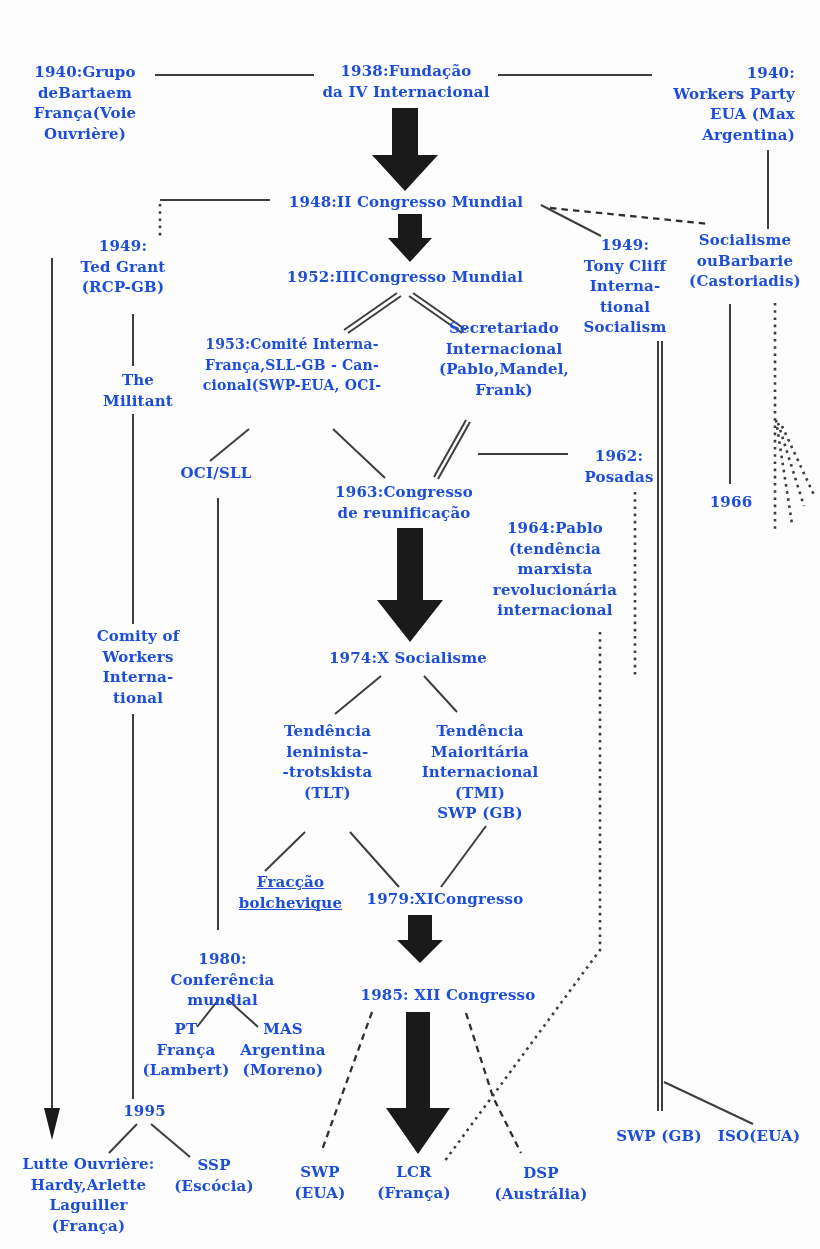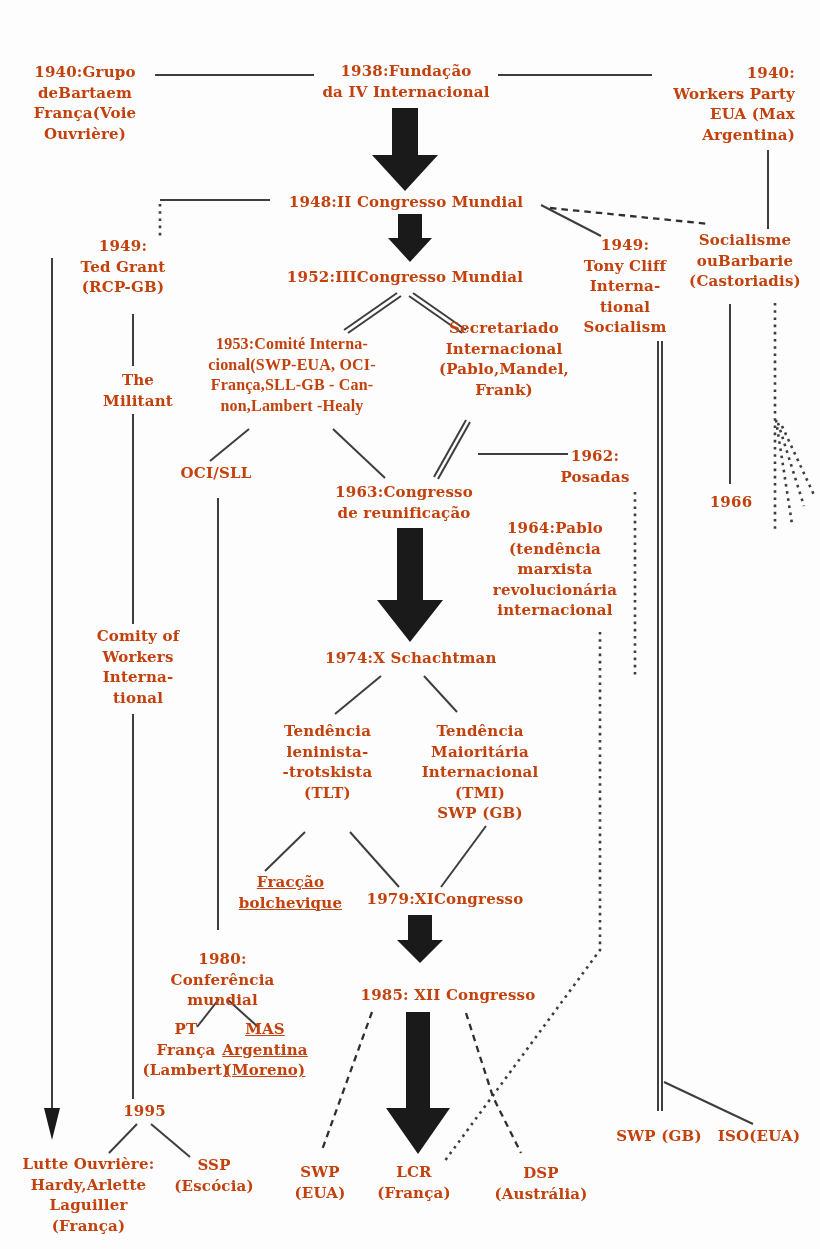--- a/index.html
+++ b/index.html
@@ -4,24 +4,24 @@
 <style>
   html,body{margin:0;padding:0;background:#ffffff;}
   #canvas{
     position:relative;width:820px;height:1249px;margin:0 auto;
     background:#fdfdfd;overflow:hidden;
     font-family:"DejaVu Serif","Liberation Serif",serif;
   }
   #wires{position:absolute;left:0;top:0;width:820px;height:1249px;}
   .node{
     position:absolute;text-align:center;font-weight:700;
-    font-size:15px;line-height:20.5px;color:#c2410c;letter-spacing:.2px;
+    font-size:15px;line-height:20.5px;color:#1d4ed8;letter-spacing:.2px;
     white-space:nowrap;
   }
-  .node.small{font-size:16px;font-family:Liberation Serif, serif;}
+  .node.small{font-size:14px;}
   .node.leftalign{text-align:right;}
   .tl{pointer-events:none;}
   .solid{stroke:#3e3e3e;stroke-width:2;fill:none;}
   .dotted{stroke:#3e3e3e;stroke-width:2.6;stroke-dasharray:2.6 4.6;fill:none;}
   .dashed{stroke:#2f2f2f;stroke-width:2.3;stroke-dasharray:6.5 5;fill:none;}
   .arrow{fill:#1a1a1a;stroke:none;}
 </style>
 </head>
 <body>
 
@@ -127,63 +127,62 @@
   <div class="node" style="left:672px;top:230px;width:146px;">
       <div class="tl">Socialisme</div>
       <div class="tl">ouBarbarie</div>
       <div class="tl">(Castoriadis)</div>
     </div>
   <div class="node" style="left:272px;top:267px;width:266px;">
       <div class="tl">1952:IIICongresso Mundial</div>
     </div>
   <div class="node small" style="left:190px;top:334px;width:204px;">
       <div class="tl">1953:Comité Interna-</div>
+      <div class="tl">França,SLL-GB - Can-</div>
       <div class="tl">cional(SWP-EUA, OCI-</div>
-      <div class="tl">França,SLL-GB - Can-</div>
-      <div class="tl">non,Lambert -Healy</div>
     </div>
   <div class="node" style="left:430px;top:318px;width:148px;">
       <div class="tl">Secretariado</div>
       <div class="tl">Internacional</div>
       <div class="tl">(Pablo,Mandel,</div>
       <div class="tl">Frank)</div>
     </div>
   <div class="node" style="left:95px;top:370px;width:86px;">
       <div class="tl">The</div>
       <div class="tl">Militant</div>
     </div>
   <div class="node" style="left:166px;top:463px;width:100px;">
       <div class="tl">OCI/SLL</div>
     </div>
   <div class="node" style="left:330px;top:482px;width:148px;">
       <div class="tl">1963:Congresso</div>
       <div class="tl">de reunificação</div>
     </div>
-  <div class="node" style="left:552px;top:446px;width:86px;">
+  <div class="node" style="left:576px;top:446px;width:86px;">
       <div class="tl">1962:</div>
       <div class="tl">Posadas</div>
     </div>
   <div class="node" style="left:480px;top:518px;width:150px;">
       <div class="tl">1964:Pablo</div>
       <div class="tl">(tendência</div>
       <div class="tl">marxista</div>
       <div class="tl">revolucionária</div>
       <div class="tl">internacional</div>
     </div>
   <div class="node" style="left:702px;top:492px;width:58px;">
       <div class="tl">1966</div>
     </div>
   <div class="node" style="left:88px;top:626px;width:100px;">
       <div class="tl">Comity of</div>
       <div class="tl">Workers</div>
       <div class="tl">Interna-</div>
       <div class="tl">tional</div>
     </div>
   <div class="node" style="left:325px;top:648px;width:166px;">
-      <div class="tl">1974:X Schachtman</div>
+      <div class="tl">1974:X Socialisme</div>
     </div>
   <div class="node" style="left:270px;top:721px;width:115px;">
       <div class="tl">Tendência</div>
       <div class="tl">leninista-</div>
       <div class="tl">-trotskista</div>
       <div class="tl">(TLT)</div>
     </div>
   <div class="node" style="left:402px;top:721px;width:156px;">
       <div class="tl">Tendência</div>
       <div class="tl">Maioritária</div>
@@ -204,21 +203,21 @@
       <div class="tl">mundial</div>
     </div>
   <div class="node" style="left:352px;top:985px;width:192px;">
       <div class="tl">1985: XII Congresso</div>
     </div>
   <div class="node" style="left:133px;top:1019px;width:106px;">
       <div class="tl">PT</div>
       <div class="tl">França</div>
       <div class="tl">(Lambert)</div>
     </div>
-  <div class="node" style="left:212px;top:1019px;width:106px;text-decoration:underline;">
+  <div class="node" style="left:230px;top:1019px;width:106px;">
       <div class="tl">MAS</div>
       <div class="tl">Argentina</div>
       <div class="tl">(Moreno)</div>
     </div>
   <div class="node" style="left:117px;top:1101px;width:55px;">
       <div class="tl">1995</div>
     </div>
   <div class="node" style="left:10px;top:1154px;width:157px;">
       <div class="tl">Lutte Ouvrière:</div>
       <div class="tl">Hardy,Arlette</div>

